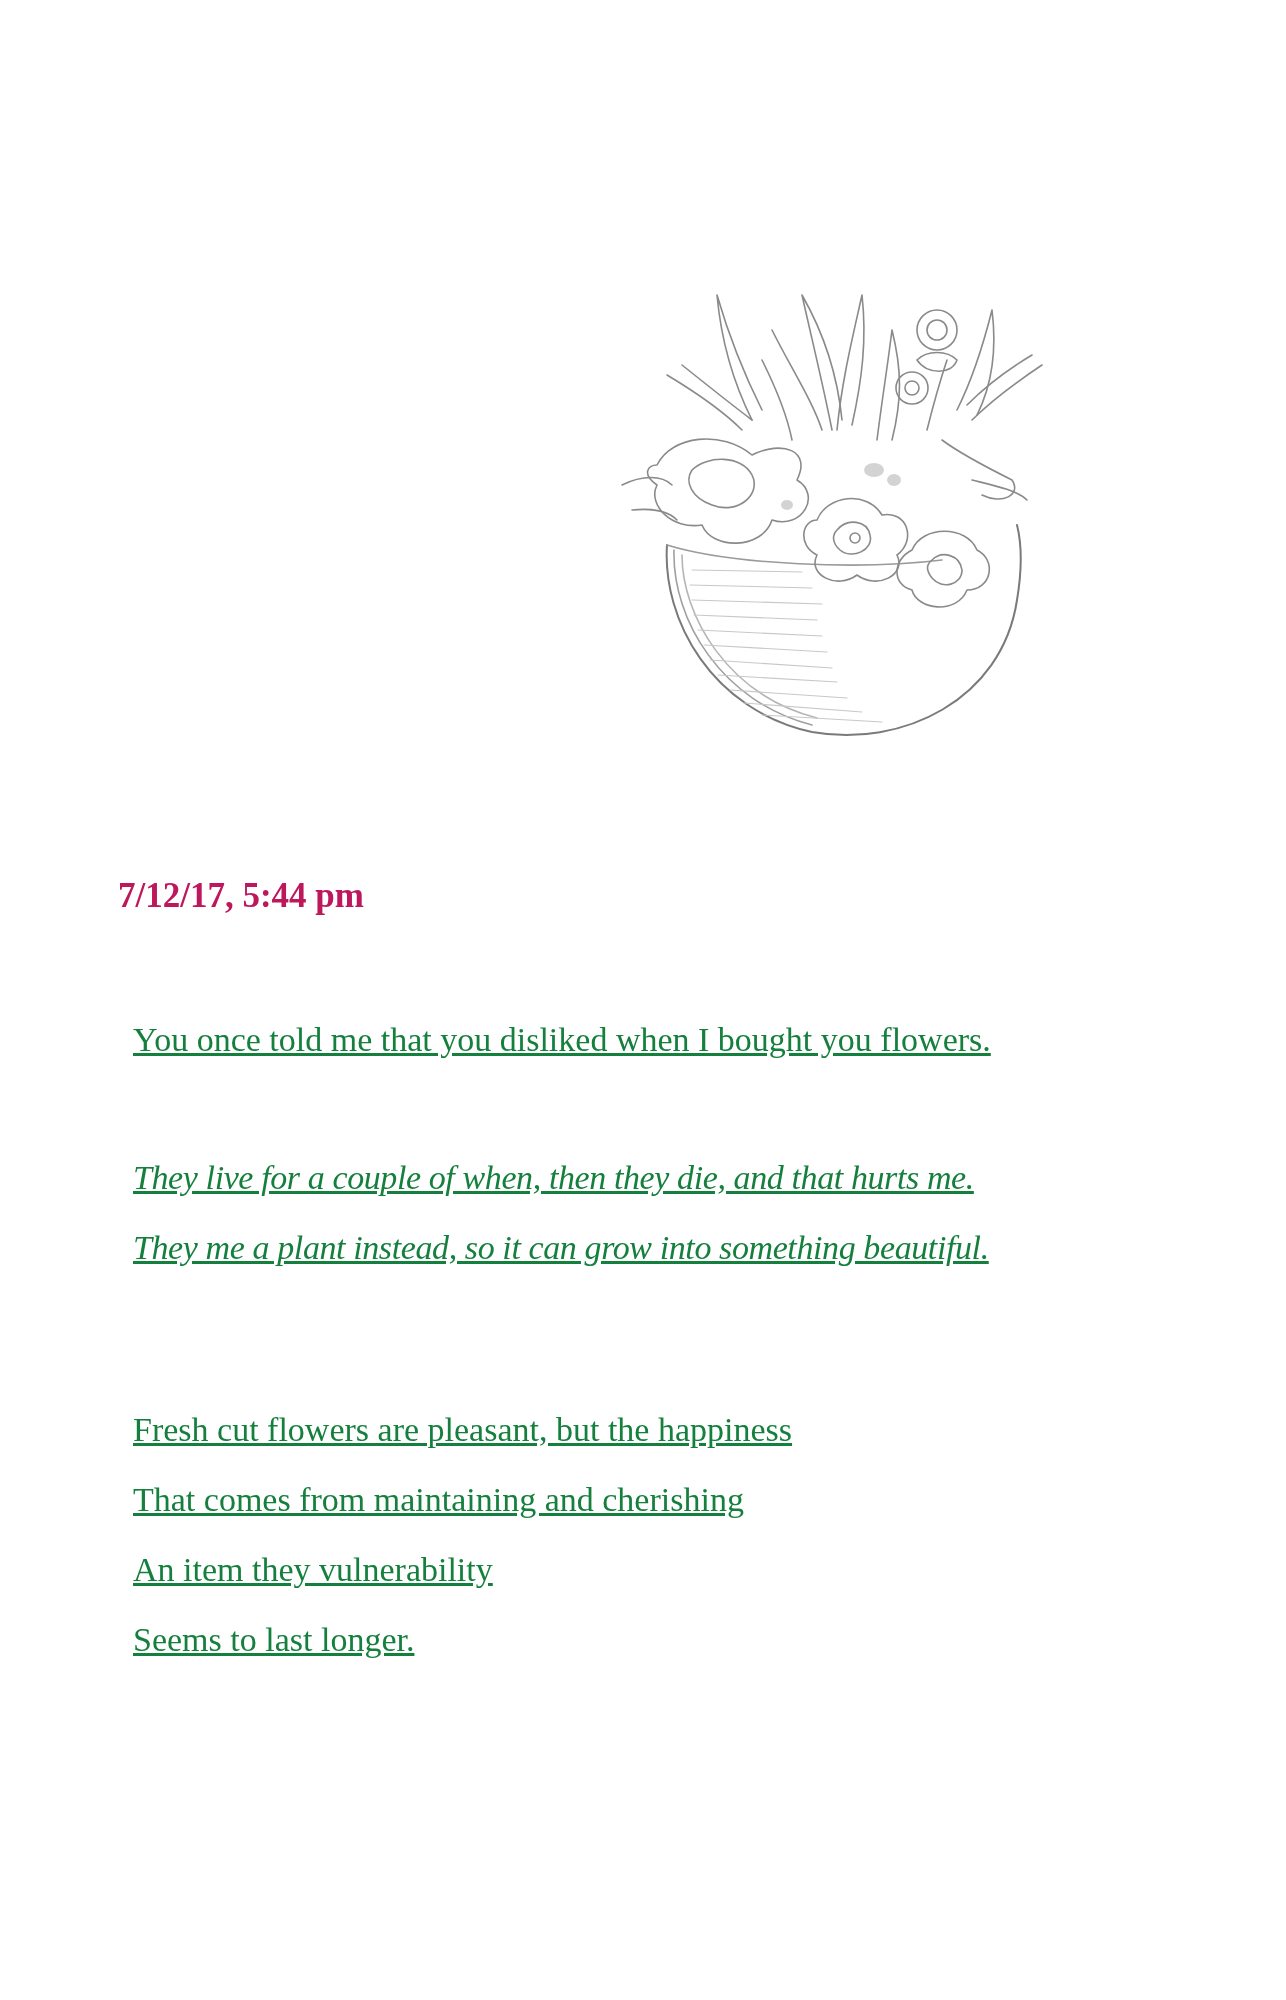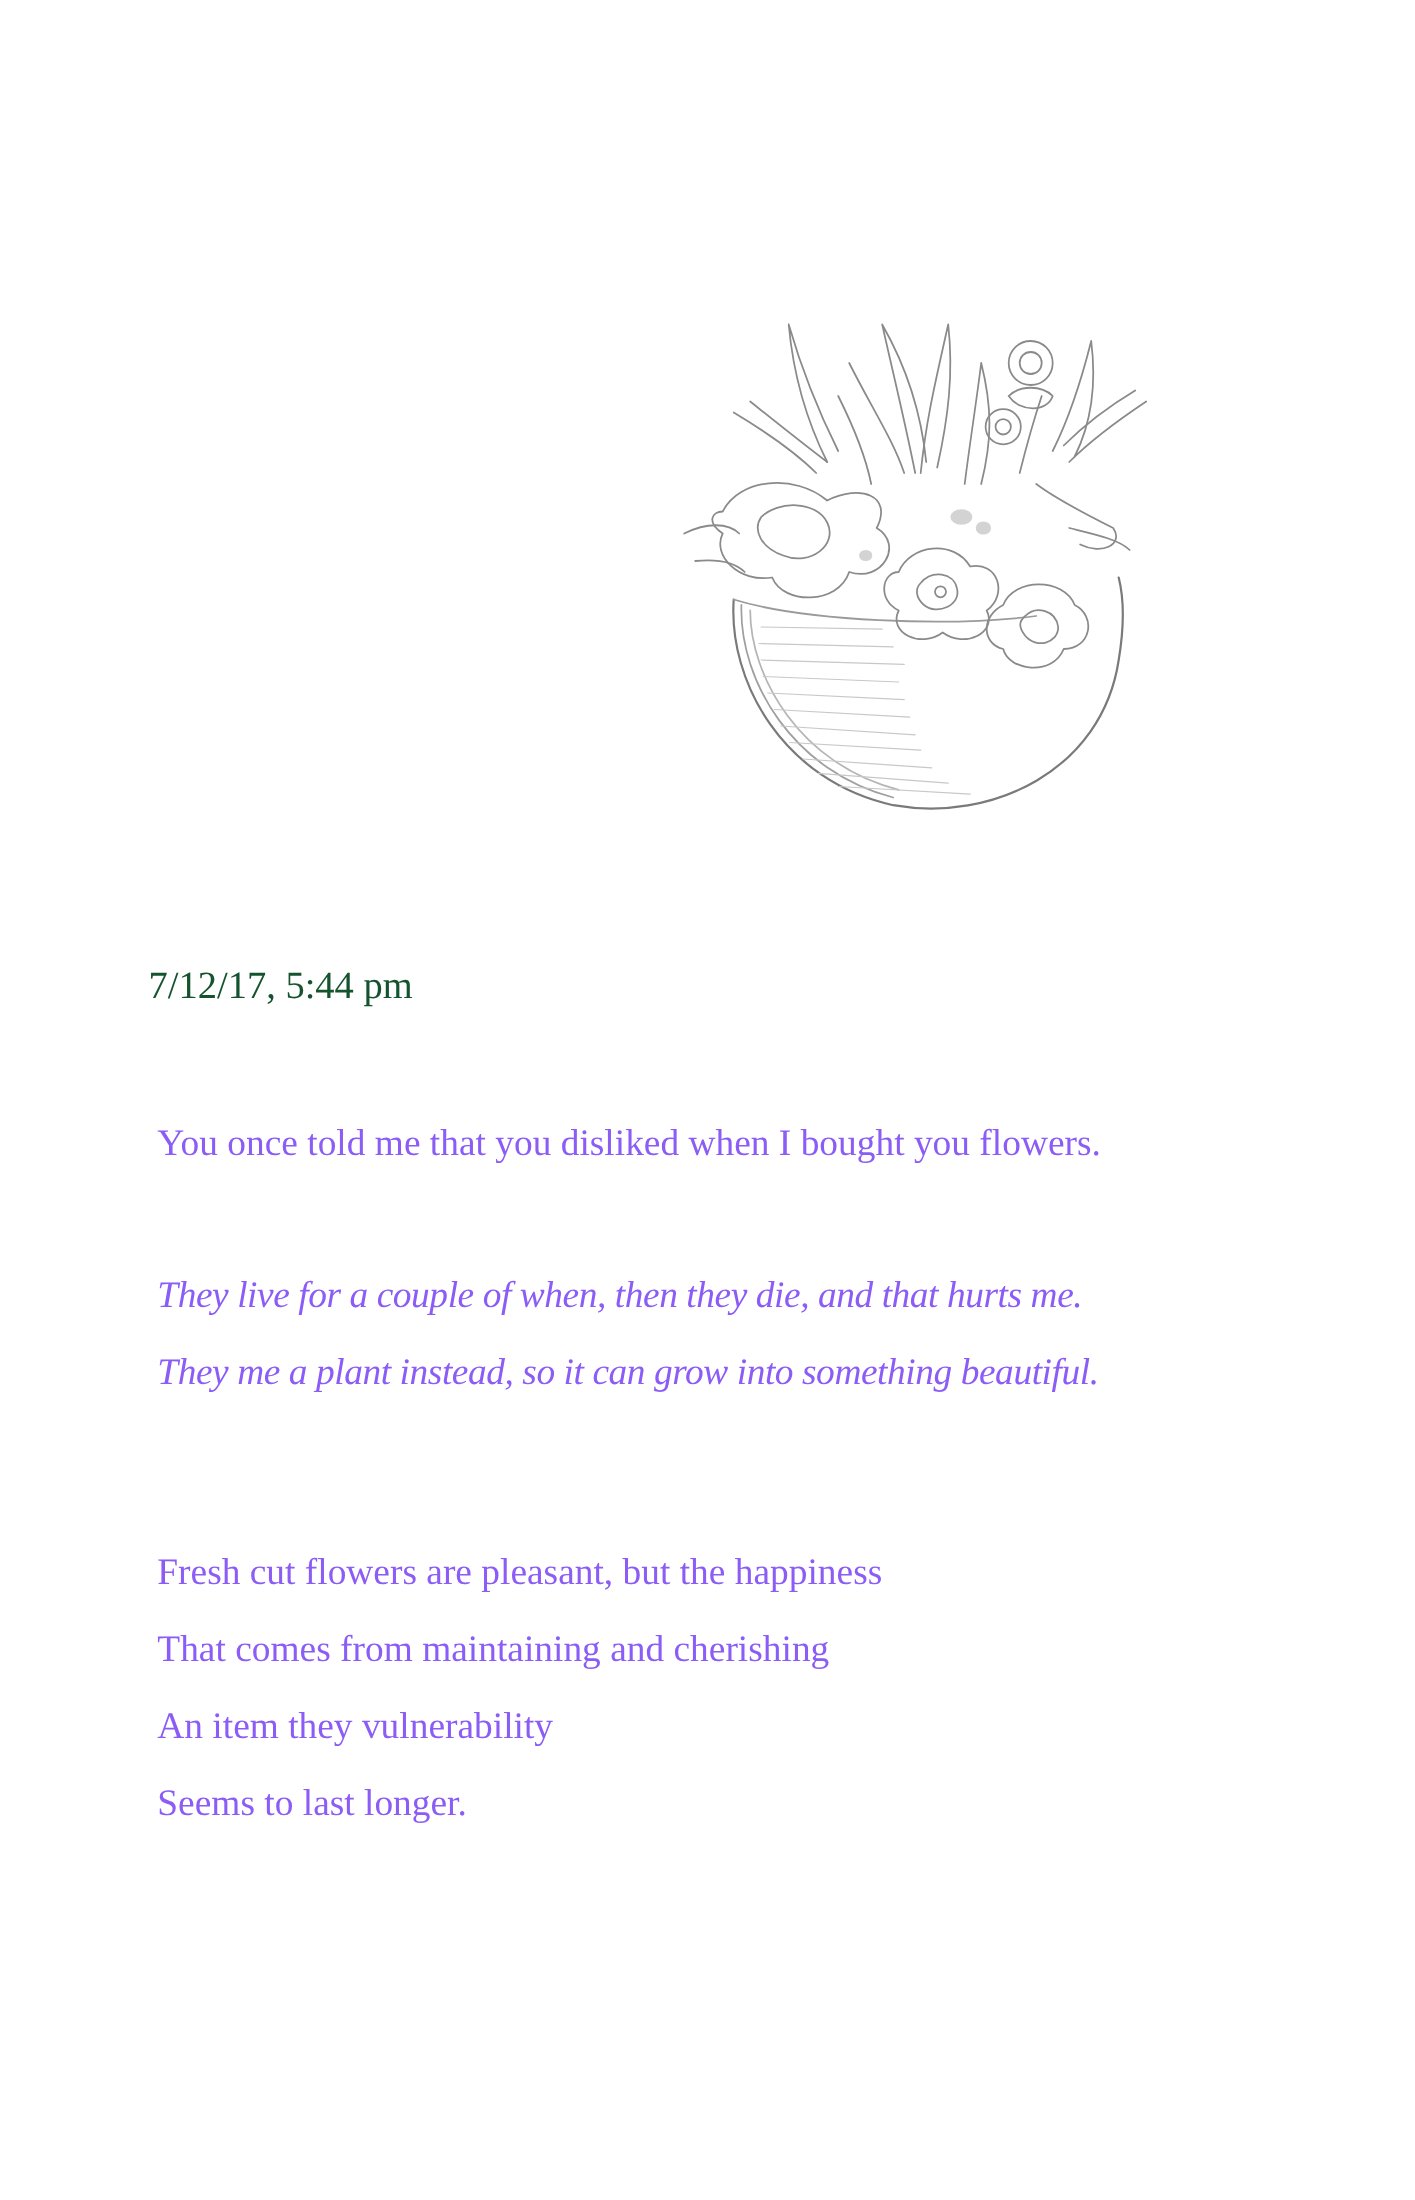--- a/index.html
+++ b/index.html
@@ -6,26 +6,26 @@
     body {
       width: 1286px; height: 2000px; position: relative; overflow: hidden;
       font-family: "Liberation Serif", "DejaVu Serif", serif;
       color: #1c1c1c;
     }
     .illustration {
       position: absolute; left: 612px; top: 270px; width: 470px; height: 470px;
     }
     .illustration svg { width: 100%; height: 100%; }
     .date {
-      position: absolute; left: 135px; top: 876px;
-      font-size: 35px; font-weight: normal; color: #14532d;
+      position: absolute; left: 118px; top: 876px;
+      font-size: 35px; font-weight: bold; color: #be185d;
     }
     .line {
-      position: absolute; left: 143px; font-size: 34px; line-height: 44px;
-      white-space: nowrap; color: #8b5cf6;
+      position: absolute; left: 133px; font-size: 34px; line-height: 44px;
+      white-space: nowrap; color: #15803d; text-decoration: underline;
     }
     .italic { font-style: italic; letter-spacing: -0.4px; }
     .quote2 { white-space: normal; width: 900px; }
   </style>
 </head>
 <body>
 
 <div class="illustration">
   <svg viewBox="0 0 470 470" xmlns="http://www.w3.org/2000/svg" fill="none" stroke="#8a8a8a" stroke-width="1.6" stroke-linecap="round" stroke-linejoin="round">
 

